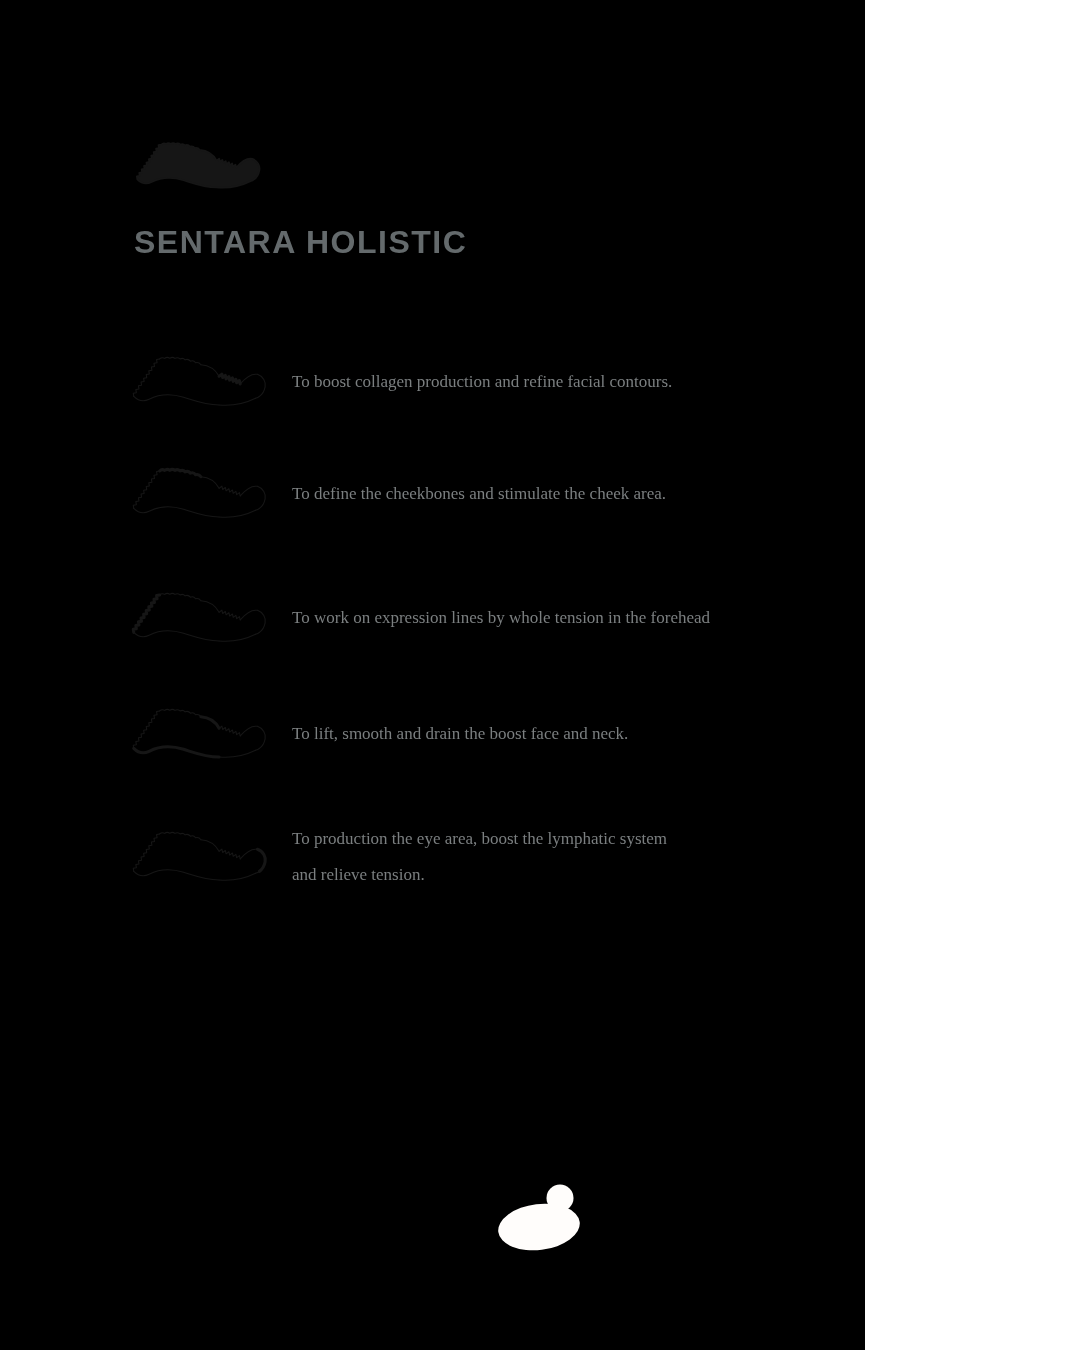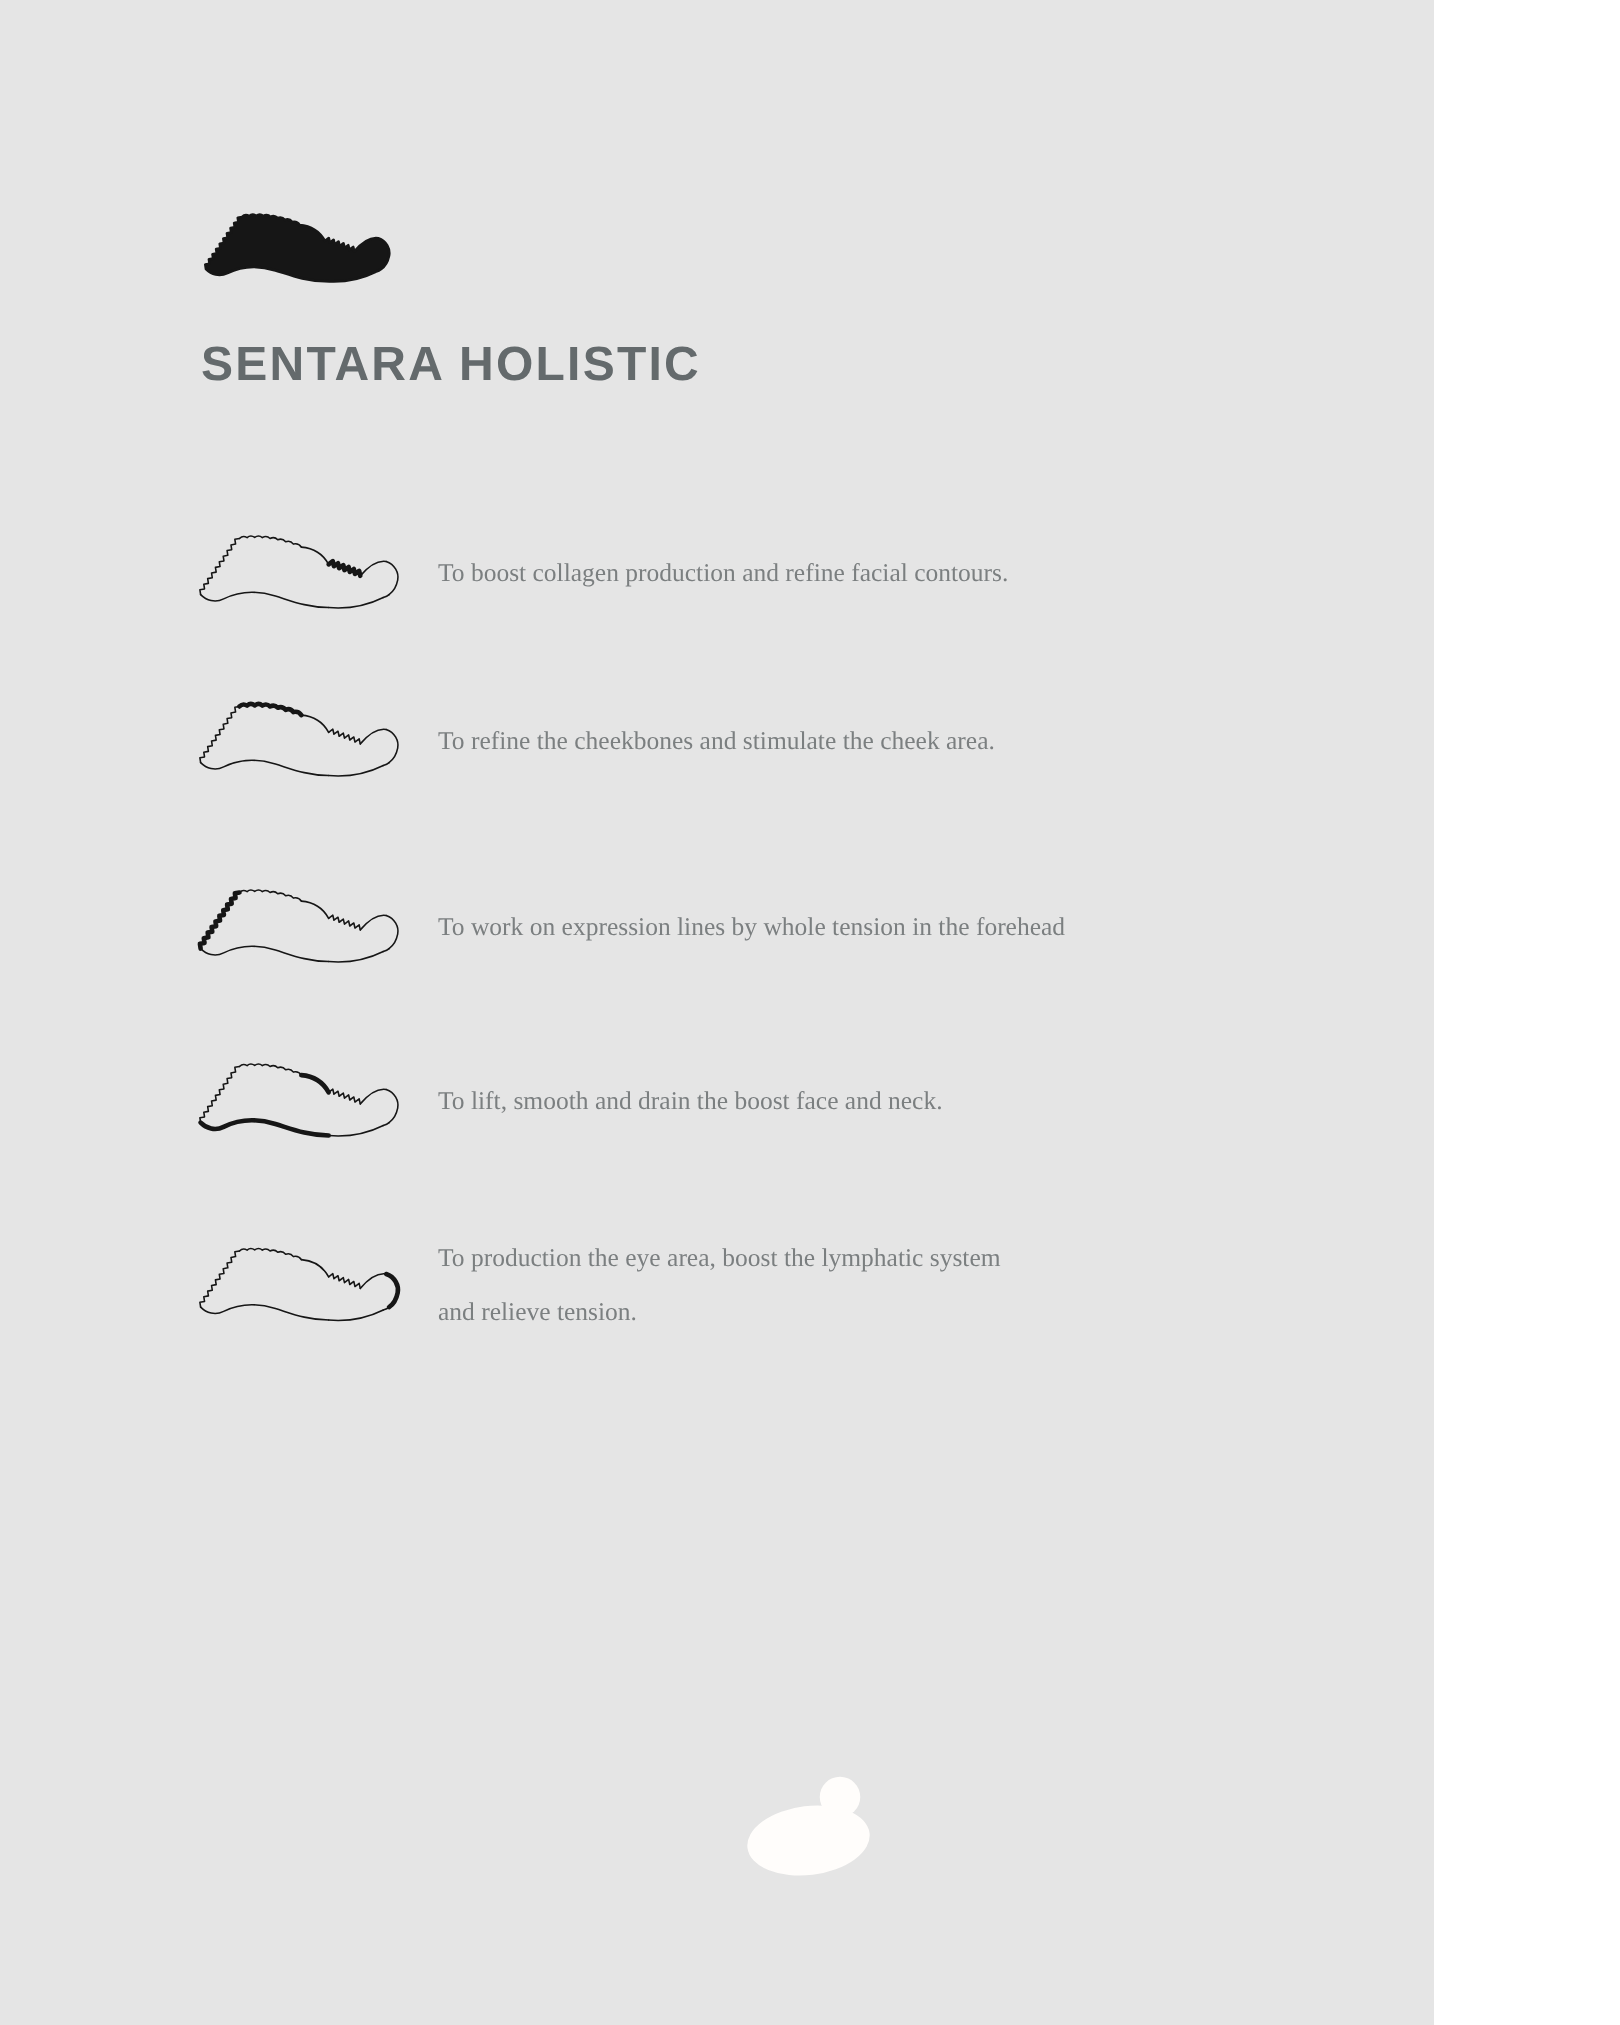--- a/index.html
+++ b/index.html
@@ -1,21 +1,21 @@
 <!DOCTYPE html>
 <html><head>
 <meta charset="utf-8">
 <style>
   html,body{margin:0;padding:0;}
   body{font-family:"Liberation Sans", sans-serif;}
   .canvas{
     position:relative;
-    width:956px;
+    width:865px;
     height:1350px;
-    background:#e5e5e5;
+    background:#000000;
     overflow:hidden;
   }
   .brand-icon-wrap{
     position:absolute;
     left:132px;
     top:138px;
     width:130px;
     height:58px;
   }
   .brand-icon-wrap svg{width:130px;height:56px;display:block;}
@@ -111,21 +111,21 @@
           <path d="M33 7Q35.4 4.6 38.3 6.4Q40.8 4.2 43.6 6.3Q46.3 4.2 48.9 6.4Q51.8 4.6 54.3 7.0Q57.3 5.4 59.6 7.9Q62.8 6.5 65.1 9.3Q68.4 8.0 70.5 10.9Q74.0 10.0 76.0 13.0" fill="none" stroke="#161616" stroke-width="3.2" stroke-linecap="round" stroke-linejoin="round"></path>
           <path d="M76 13Q89 14 95 25" fill="none" stroke="#161616" stroke-width="1.1" stroke-linecap="round" stroke-linejoin="round"></path>
           <path d="M95 25L97.9 22.8L98.7 26.3L101.5 24.2L102.3 27.7L105.2 25.5L106.0 29.0L108.9 26.8L109.7 30.3L112.5 28.2L113.3 31.7L116.2 29.5L117.0 33.0" fill="none" stroke="#161616" stroke-width="1.1" stroke-linecap="round" stroke-linejoin="round"></path>
           <path d="M117 33C123 26 129 22 135 23" fill="none" stroke="#161616" stroke-width="1.1" stroke-linecap="round" stroke-linejoin="round"></path>
           <path d="M135 23C141 25 144 31 143 36C142 41 140 44 137 46" fill="none" stroke="#161616" stroke-width="1.1" stroke-linecap="round" stroke-linejoin="round"></path>
           <path d="M137 46C136 47 135 47.5 133 48" fill="none" stroke="#161616" stroke-width="1.1" stroke-linecap="round" stroke-linejoin="round"></path>
           <path d="M133 48C121 54 107 56 95 55" fill="none" stroke="#161616" stroke-width="1.1" stroke-linecap="round" stroke-linejoin="round"></path>
           <path d="M95 55C80 55 68 50 58 47C45 43 32 44 22 49C16 52 10 50 6 46" fill="none" stroke="#161616" stroke-width="1.1" stroke-linecap="round" stroke-linejoin="round"></path>
         </svg>
       <div class="row-text">
-        <div>To refine the cheekbones and stimulate the cheek area.</div>
+        <div>To define the cheekbones and stimulate the cheek area.</div>
         <div></div>
       </div>
     </div>
 
     <div class="row row-3">
       <svg class="gua" viewBox="0 0 146 62">
           <path d="M6 46L5.5 42.7L8.7 42.1L8.2 38.8L11.4 38.2L10.9 34.9L14.1 34.3L13.6 31.0L16.8 30.4L16.3 27.1L19.5 26.5L19.0 23.2L22.2 22.6L21.7 19.3L24.9 18.7L24.4 15.4L27.6 14.8L27.1 11.5L30.3 10.9L29.8 7.6L33.0 7.0" fill="none" stroke="#161616" stroke-width="3.2" stroke-linecap="round" stroke-linejoin="round"></path>
           <path d="M33 7Q35.4 4.6 38.3 6.4Q40.8 4.2 43.6 6.3Q46.3 4.2 48.9 6.4Q51.8 4.6 54.3 7.0Q57.3 5.4 59.6 7.9Q62.8 6.5 65.1 9.3Q68.4 8.0 70.5 10.9Q74.0 10.0 76.0 13.0" fill="none" stroke="#161616" stroke-width="1.1" stroke-linecap="round" stroke-linejoin="round"></path>
           <path d="M76 13Q89 14 95 25" fill="none" stroke="#161616" stroke-width="1.1" stroke-linecap="round" stroke-linejoin="round"></path>
           <path d="M95 25L97.9 22.8L98.7 26.3L101.5 24.2L102.3 27.7L105.2 25.5L106.0 29.0L108.9 26.8L109.7 30.3L112.5 28.2L113.3 31.7L116.2 29.5L117.0 33.0" fill="none" stroke="#161616" stroke-width="1.1" stroke-linecap="round" stroke-linejoin="round"></path>

